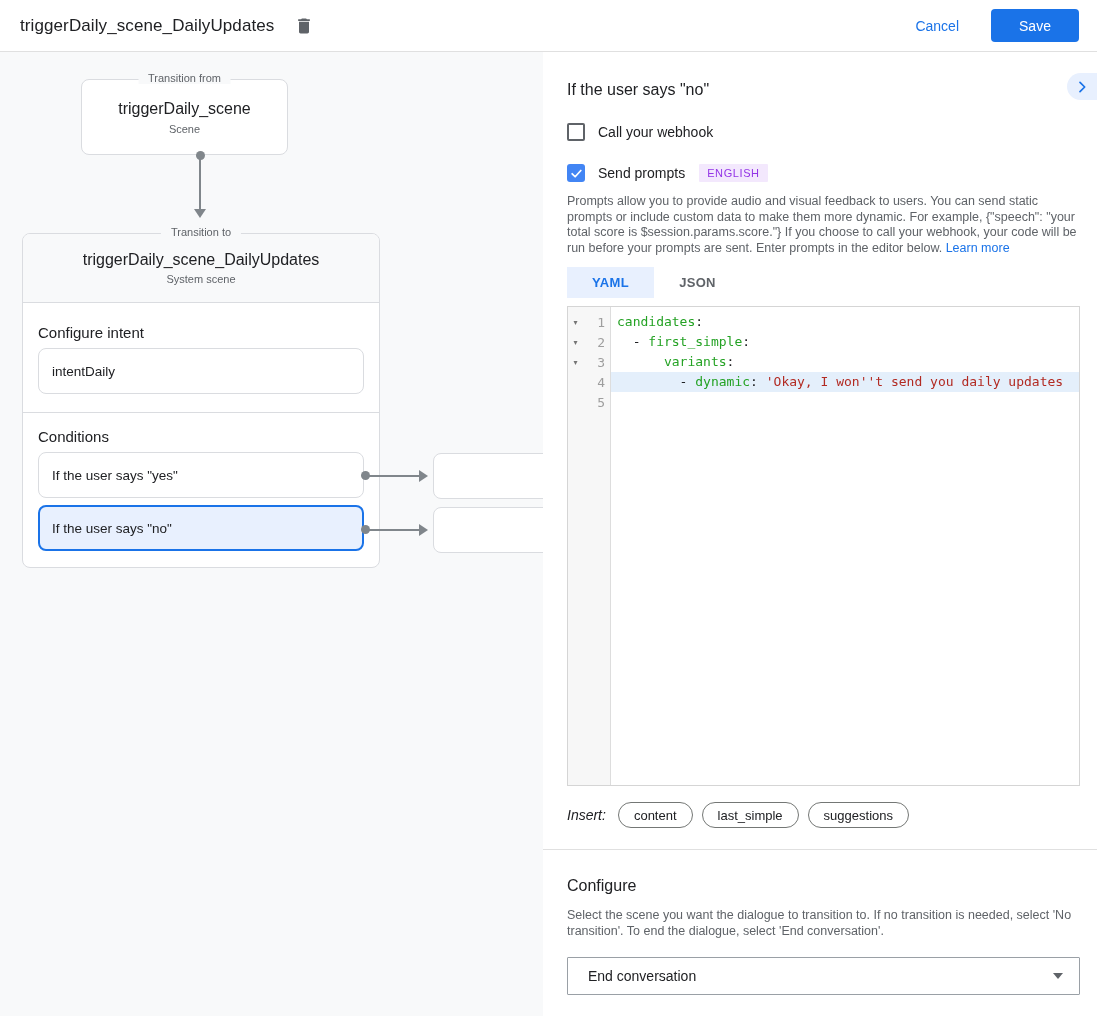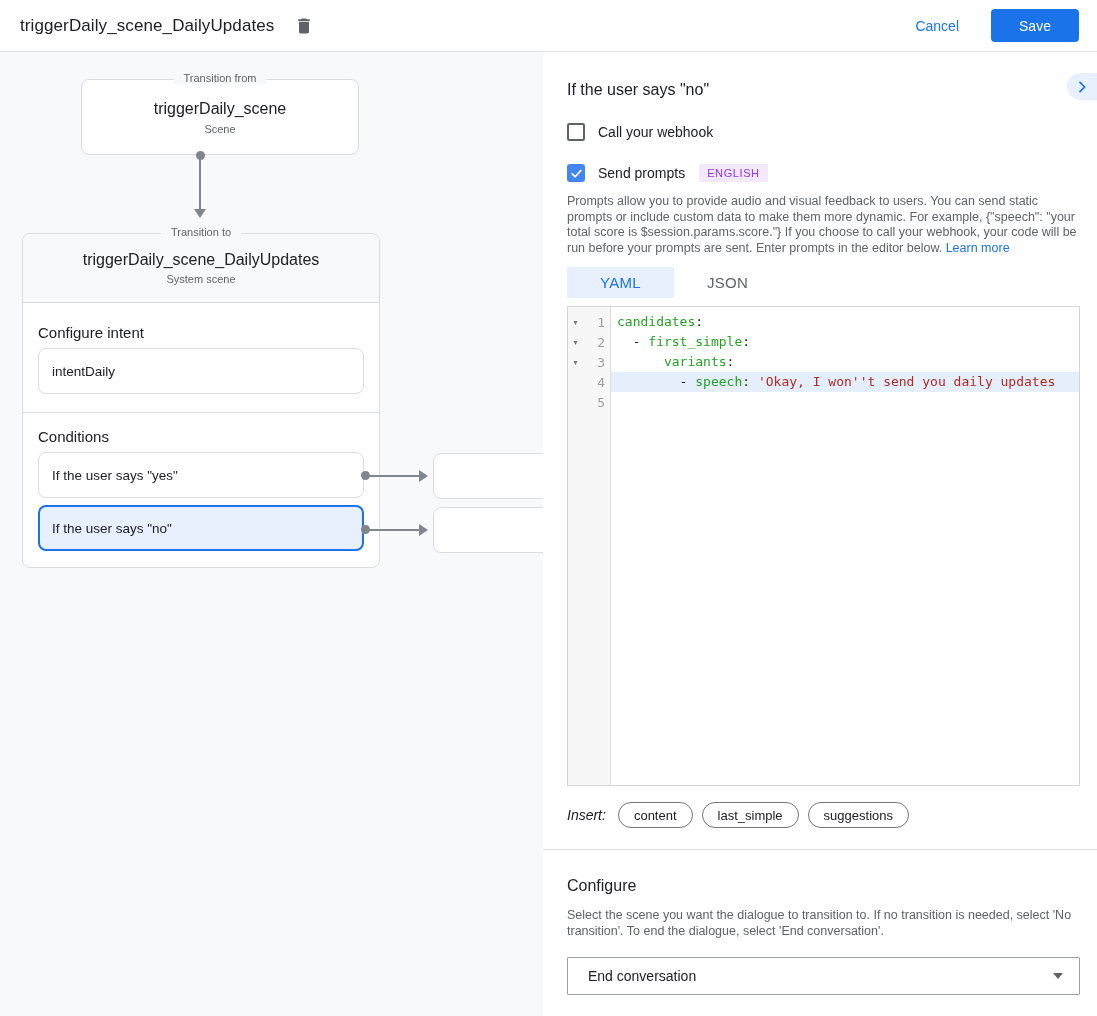--- a/index.html
+++ b/index.html
@@ -24,21 +24,21 @@
   
   .canvas {
     position:absolute; left:0; top:52px; width:543px; height:964px;
     background:#f8f9fa; overflow:hidden;
   }
   .scene-box { position:absolute; background:#fff; border:1px solid #dadce0; border-radius:8px; }
   .box-legend {
     position:absolute; top:-8px; left:50%; transform:translateX(-50%);
     background:#f8f9fa; padding:0 10px; font-size:11px; color:#5f6368; white-space:nowrap;
   }
-  .from-box { left:81px; top:27px; width:278px; height:76px; text-align:center; }
+  .from-box { left:81px; top:27px; width:207px; height:76px; text-align:center; }
   .box-title { font-size:16px; color:#202124; }
   .from-box .box-title { padding-top:20px; }
   .box-subtitle { font-size:11px; color:#5f6368; margin-top:5px; }
   .port-dot { position:absolute; width:9px; height:9px; border-radius:50%; background:#80868b; z-index:3; }
   .dot-from { left:196px; top:99px; }
   .vline { position:absolute; left:199px; top:104px; width:2px; height:54px; background:#80868b; }
   .arrowhead-down {
     position:absolute; left:194px; top:157px; width:0; height:0;
     border-left:6px solid transparent; border-right:6px solid transparent; border-top:9px solid #80868b;
   }
@@ -93,22 +93,22 @@
   .check-label { margin-left:13px; font-size:14px; font-weight:500; color:#202124; }
   .lang-badge {
     margin-left:14px; background:#f3e8fd; color:#9334e6; font-size:11px; font-weight:500;
     letter-spacing:.6px; padding:3px 8px; border-radius:1px;
   }
   .prompts-desc { margin-top:12px; font-size:12.5px; line-height:15.5px; color:#5f6368; max-width:517px; }
   .learn-more { color:#1a73e8; text-decoration:none; cursor:pointer; }
 
   .editor-tabs { display:flex; margin-top:11px; }
   .tab {
-    width:107px; height:31px; display:flex; align-items:center; justify-content:center;
-    font-size:15px; font-weight:400; letter-spacing:.3px; color:#5f6368; cursor:pointer;
+    width:87px; height:31px; display:flex; align-items:center; justify-content:center;
+    font-size:13px; font-weight:700; letter-spacing:.3px; color:#5f6368; cursor:pointer;
   }
   .tab.active { background:#e8f0fe; color:#1a73e8; }
 
   .code-editor {
     margin-top:8px; height:480px; border:1px solid #d5d5d5; display:flex; background:#fff; overflow:hidden;
   }
   .code-gutter {
     width:43px; flex:none; background:#f7f7f7; border-right:1px solid #ddd; padding-top:5px;
   }
   .gutter-line { height:20px; display:flex; align-items:center; }
@@ -262,21 +262,21 @@
           </div>
           <div class="gutter-line">
             <span class="fold"></span>
             <span class="lnum">5</span>
           </div>
         </div>
       <div class="code-pane" id="code-pane">
           <div class="code-line"><span class="tok-key">candidates</span><span class="tok-plain">:</span></div>
           <div class="code-line"><span class="tok-plain">  - </span><span class="tok-key">first_simple</span><span class="tok-plain">:</span></div>
           <div class="code-line"><span class="tok-plain">      </span><span class="tok-key">variants</span><span class="tok-plain">:</span></div>
-          <div class="code-line hl"><span class="tok-plain">        - </span><span class="tok-key">speech</span><span class="tok-plain">: </span><span class="tok-string">'Okay, I won''t send you daily updates</span></div>
+          <div class="code-line hl"><span class="tok-plain">        - </span><span class="tok-key">dynamic</span><span class="tok-plain">: </span><span class="tok-string">'Okay, I won''t send you daily updates</span></div>
           <div class="code-line"></div>
         </div>
     </div>
 
     <div class="insert-row">
       <span class="insert-label">Insert:</span>
       <span id="chips" style="display:flex;">
           <button class="chip">content</button>
           <button class="chip">last_simple</button>
           <button class="chip">suggestions</button>

